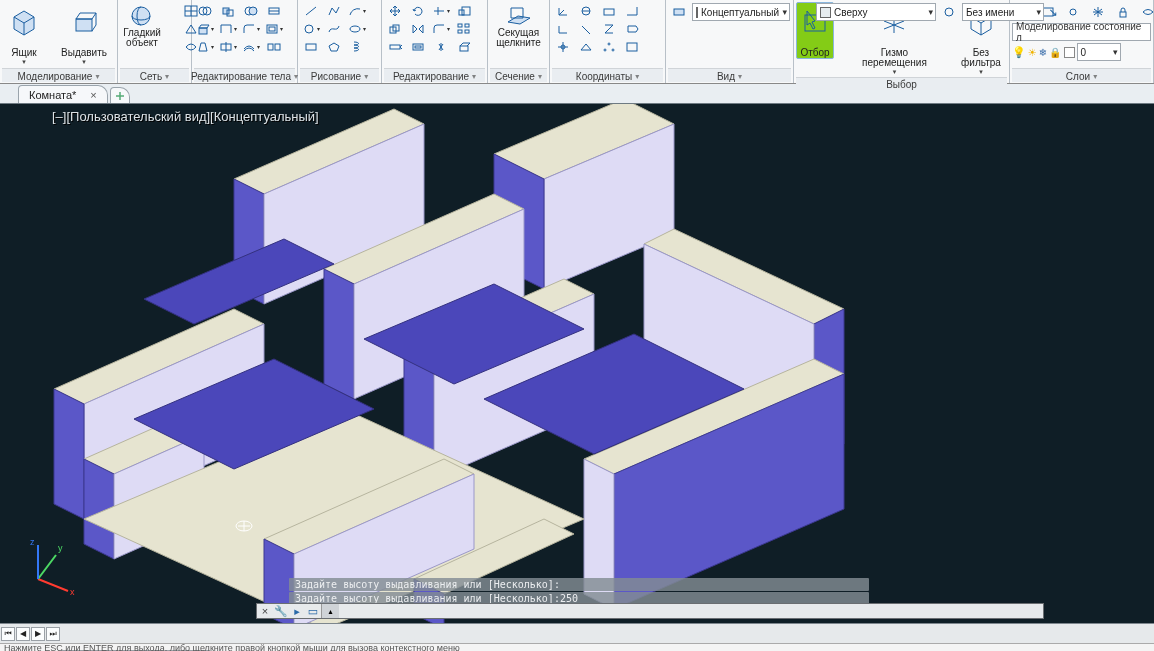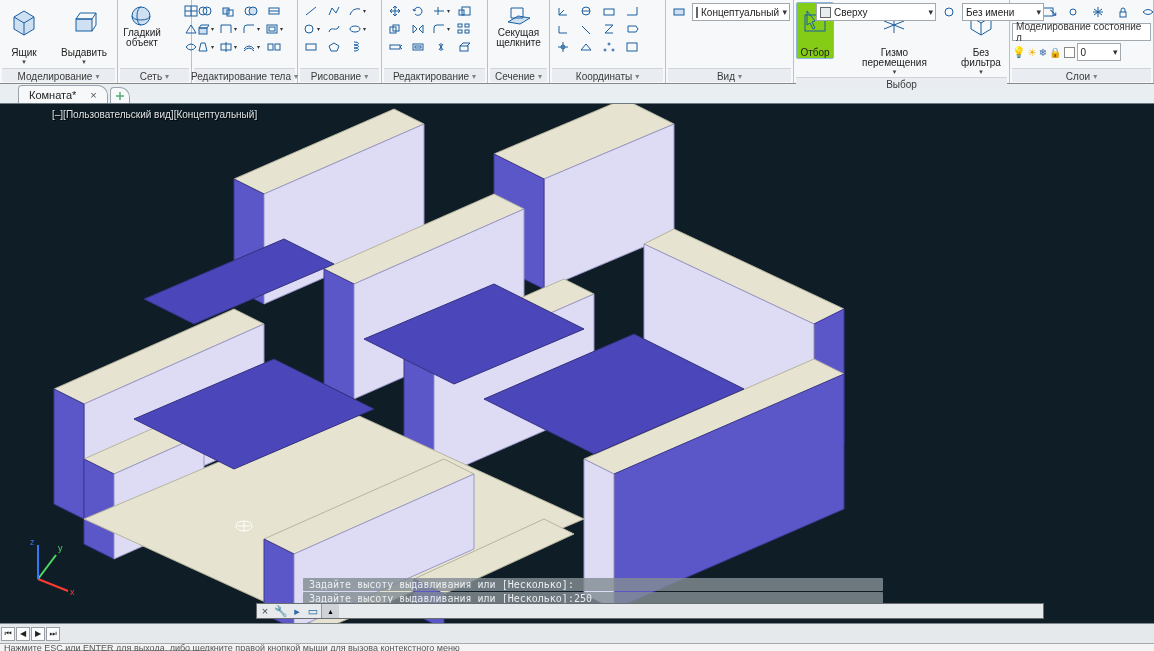--- a/index.html
+++ b/index.html
@@ -134,37 +134,37 @@
 
   
   .viewport {
     position:relative;
     background:#0f1e26;
     height: 519px;
     overflow:hidden;
   }
   .vp-label {
     position:absolute; top:5px; left:6px;
-    color:#dce2e6; font-size:10px;
+    color:#dce2e6; font-size:13px;
     text-shadow:1px 1px 0 #000;
     padding-left:46px;
   }
   .axis {
     position:absolute; left:22px; bottom:28px;
     width:60px; height:60px;
   }
   .cursor {
     position:absolute; left:234px; top:414px;
     color:#fff; font-size:14px;
   }
 
   
   .cmd-stack {
     position:absolute;
-    left:303px; bottom:18px;
+    left:289px; bottom:18px;
     width:580px;
     font-family: Consolas, monospace;
     font-size:10px;
   }
   .cmd-line {
     background:rgba(130,140,148,.82);
     color:#eceef0;
     padding:1px 6px;
     margin-top:1px;
     border-radius:1px;

